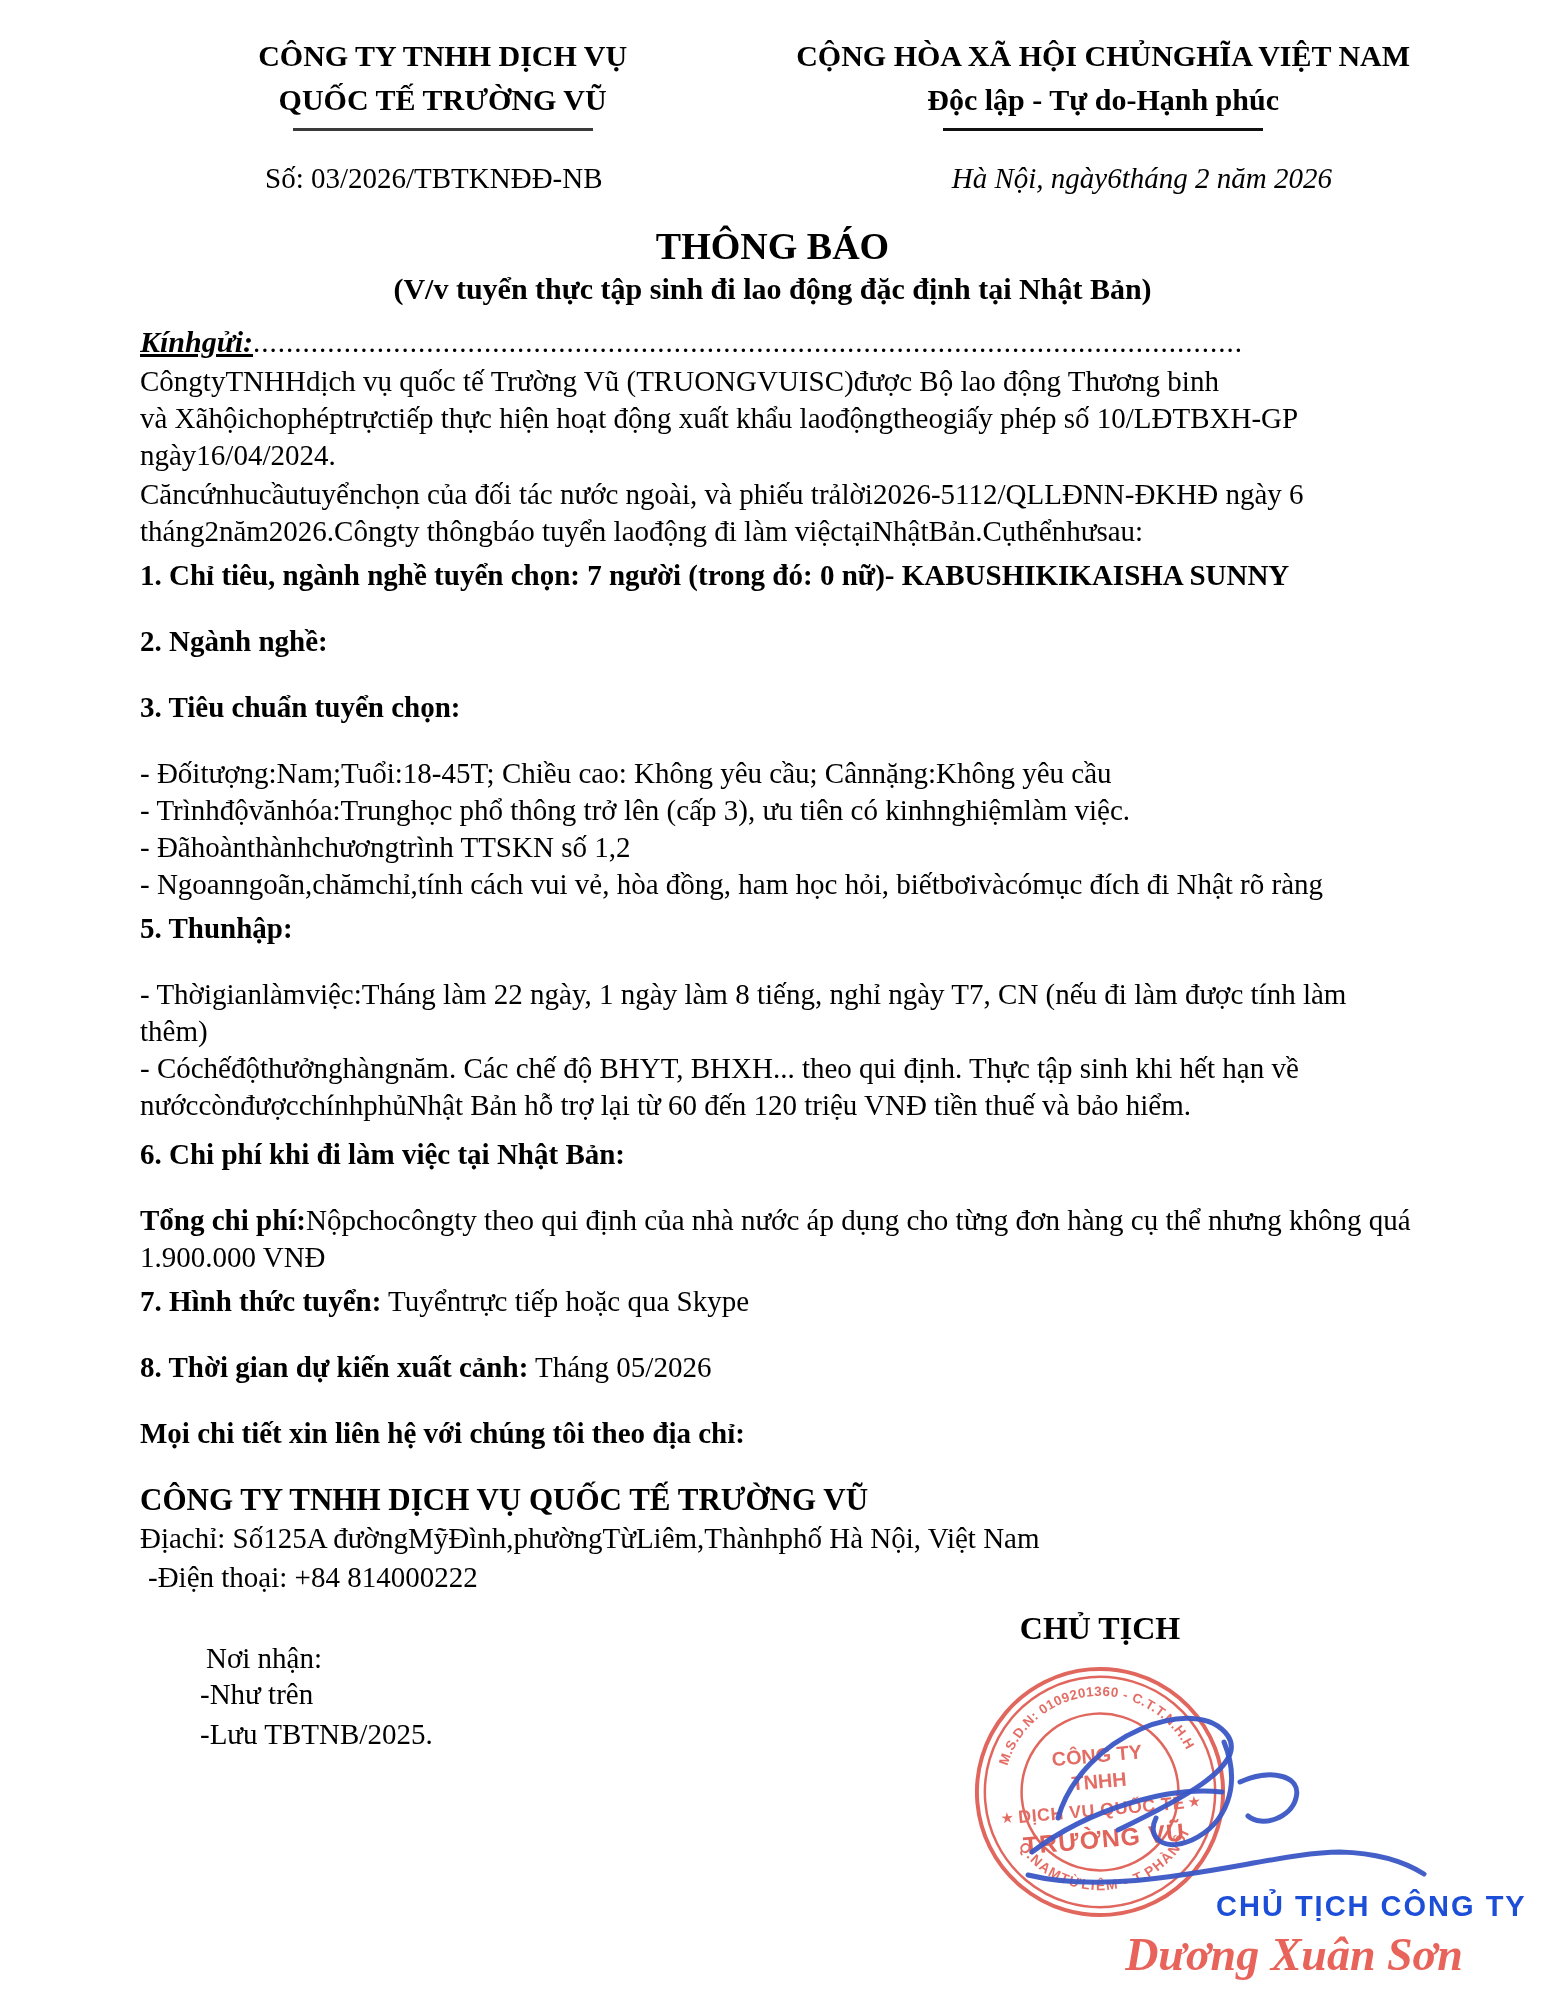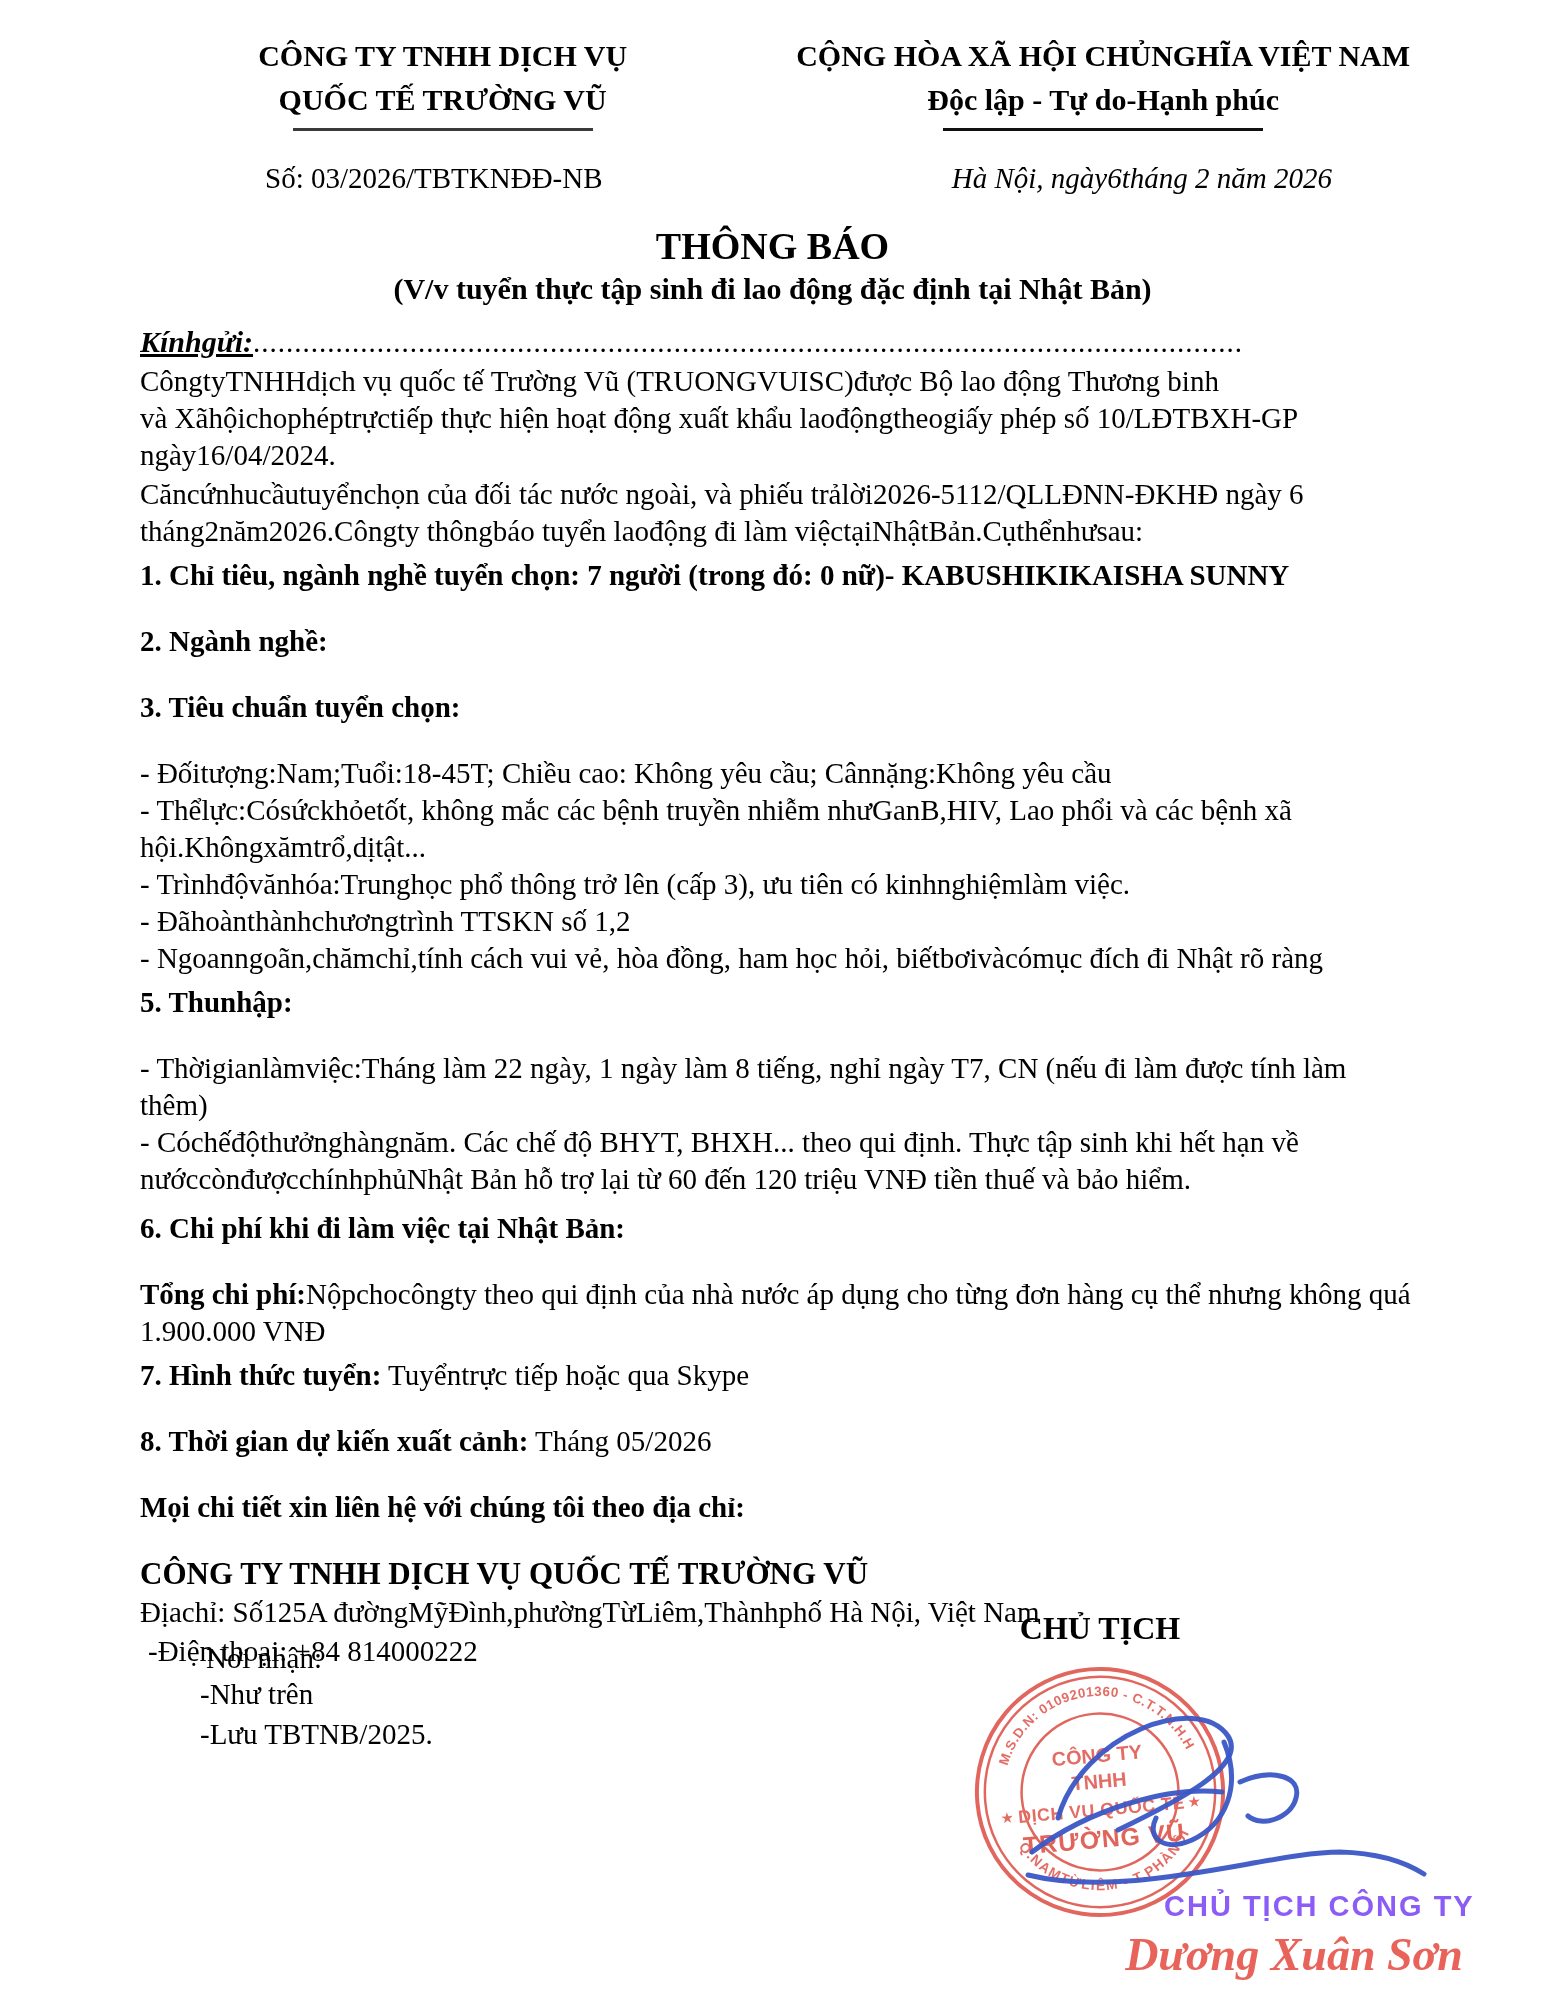--- a/index.html
+++ b/index.html
@@ -46,22 +46,22 @@
   .stamp{position:absolute;left:966px;top:60px;width:268px;height:268px;opacity:.88;}
   .stamp .ring{fill:none;stroke:#dd5248;}
   .stamp .arc-text{font-family:"Liberation Sans",sans-serif;font-weight:bold;font-size:13.5px;fill:#e05a50;letter-spacing:.5px;}
   .stamp .arc-text2{font-family:"Liberation Sans",sans-serif;font-weight:bold;font-size:14px;fill:#e05a50;letter-spacing:1.5px;}
   .stamp .star{font-size:15px;fill:#e05a50;}
   .stamp .c1{font-family:"Liberation Sans",sans-serif;font-weight:bold;font-size:20px;fill:#e05a50;}
   .stamp .c2{font-family:"Liberation Sans",sans-serif;font-weight:bold;font-size:18px;fill:#e05a50;letter-spacing:.5px;}
   .stamp .c3{font-family:"Liberation Sans",sans-serif;font-weight:bold;font-size:25px;fill:#dd4f44;letter-spacing:1px;}
   .signature{position:absolute;left:940px;top:92px;width:500px;height:260px;}
   .signature path{fill:none;stroke:#3a57c5;stroke-width:5;stroke-linecap:round;opacity:.95;}
-  .sign-title{position:absolute;left:1164px;top:292px;width:260px;text-align:center;
-      font-family:"Liberation Sans",sans-serif;font-weight:bold;font-size:29px;color:#8b5cf6;letter-spacing:2px;white-space:nowrap;}
+  .sign-title{position:absolute;left:1216px;top:292px;width:260px;text-align:center;
+      font-family:"Liberation Sans",sans-serif;font-weight:bold;font-size:29px;color:#1d4ed8;letter-spacing:2px;white-space:nowrap;}
   .sign-name{position:absolute;left:1114px;top:330px;width:360px;text-align:center;
       font-style:italic;font-weight:bold;font-size:46px;color:#e8635a;white-space:nowrap;}
 </style>
 </head>
 <body>
 
 <div class="page">
 
   <div class="header-row">
     <div class="hdr-block hdr-left">
@@ -94,22 +94,20 @@
     <p class="para">CôngtyTNHHdịch vụ quốc tế Trường Vũ (TRUONGVUISC)được Bộ lao động Thương binh
 và Xãhộichophéptrựctiếp thực hiện hoạt động xuất khẩu laođộngtheogiấy phép số 10/LĐTBXH-GP
 ngày16/04/2024.</p>
     <p class="para">Căncứnhucầutuyểnchọn của đối tác nước ngoài, và phiếu trảlời2026-5112/QLLĐNN-ĐKHĐ ngày 6
 tháng2năm2026.Côngty thôngbáo tuyển laođộng đi làm việctạiNhậtBản.Cụthểnhưsau:</p>
 
     <p class="sec">1. Chỉ tiêu, ngành nghề tuyển chọn: 7 người (trong đó: 0 nữ)- KABUSHIKIKAISHA SUNNY</p>
     <p class="sec">2. Ngành nghề:</p>
     <p class="sec">3. Tiêu chuẩn tuyển chọn:</p>
     <p class="bullet">- Đốitượng:Nam;Tuổi:18-45T; Chiều cao: Không yêu cầu; Cânnặng:Không yêu cầu</p>
-    <p class="bullet">- Thểlực:Cósứckhỏetốt, không mắc các bệnh truyền nhiễm nhưGanB,HIV, Lao phổi và các bệnh xã
-hội.Khôngxămtrổ,dịtật...</p>
     <p class="bullet">- Trìnhđộvănhóa:Trunghọc phổ thông trở lên (cấp 3), ưu tiên có kinhnghiệmlàm việc.</p>
     <p class="bullet">- Đãhoànthànhchươngtrình TTSKN số 1,2</p>
     <p class="bullet">- Ngoanngoãn,chămchỉ,tính cách vui vẻ, hòa đồng, ham học hỏi, biếtbơivàcómục đích đi Nhật rõ ràng</p>
 
 
     <p class="sec">5. Thunhập:</p>
     <p class="bullet">- Thờigianlàmviệc:Tháng làm 22 ngày, 1 ngày làm 8 tiếng, nghỉ ngày T7, CN (nếu đi làm được tính làm
 thêm)</p>
     <p class="bullet">- Cóchếđộthưởnghàngnăm. Các chế độ BHYT, BHXH... theo qui định. Thực tập sinh khi hết hạn về
 nướccònđượcchínhphủNhật Bản hỗ trợ lại từ 60 đến 120 triệu VNĐ tiền thuế và bảo hiểm.</p>

